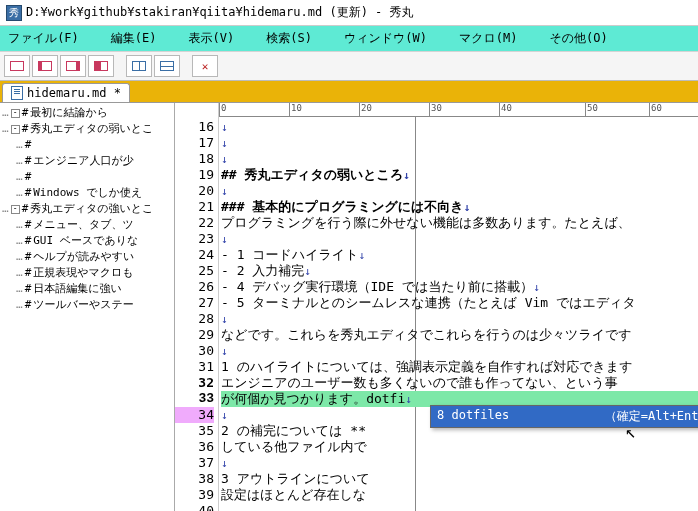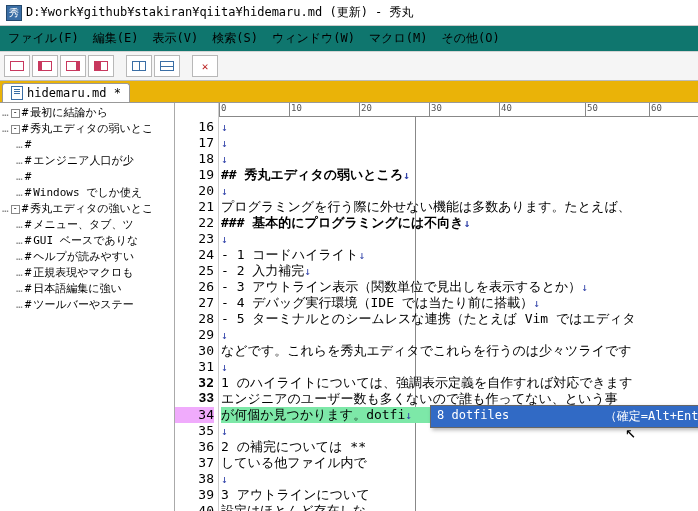--- a/index.html
+++ b/index.html
@@ -1,19 +1,19 @@
 <!DOCTYPE html>
 <html><head>
 <meta charset="utf-8">
 <style>
 *{box-sizing:border-box;margin:0;padding:0;font-family:"MS Gothic","Meiryo",monospace}
 body{background:#fff;width:698px;height:511px;overflow:hidden;font-size:12px}
 .titlebar{background:#fff;color:#000;padding:4px 6px;border-bottom:1px solid #ccc;display:flex;align-items:center;gap:4px}
 .titlebar .icon{width:16px;height:16px;background:#3a6ea5;border:1px solid #264a6e;display:inline-flex;align-items:center;justify-content:center;color:#fff;font-size:10px}
-.menubar{display:flex;gap:14px;padding:4px 8px;background:#0f766e;border-bottom:1px solid #d4d4d4}
+.menubar{display:flex;gap:32px;padding:4px 8px;background:#5eead4;border-bottom:1px solid #d4d4d4}
 .menubar span{cursor:default}
 .toolbar{display:flex;gap:2px;padding:3px 4px;background:#f5f5f5;border-bottom:1px solid #bcbcbc}
 .tbtn{width:26px;height:22px;border:1px solid #b8b8b8;background:#fff;display:flex;align-items:center;justify-content:center;color:#c8385e;font-size:11px;cursor:pointer}
 .tbtn .inner{border:1px solid #c8385e;display:block}
 .tbtn.r1 .inner{width:14px;height:10px}
 .tbtn.r2 .inner{width:14px;height:10px;border-left:4px solid #c8385e}
 .tbtn.r3 .inner{width:14px;height:10px;border-right:4px solid #c8385e}
 .tbtn.r4 .inner{width:14px;height:10px;background:linear-gradient(90deg,#c8385e 50%,#fff 50%)}
 .tbtn.r5 .inner{width:14px;height:10px;border:1px solid #3a6ea5;position:relative}
 .tbtn.r5 .inner::after{content:"";position:absolute;left:50%;top:-1px;bottom:-1px;width:1px;background:#3a6ea5}
@@ -202,26 +202,25 @@
         <div>38</div>
         <div>39</div>
         <div>40</div>
       </div>
     <div class="lines" id="lines">
         <div class="ln "><span class="nl">↓</span></div>
         <div class="ln "><span class="nl">↓</span></div>
         <div class="ln "><span class="nl">↓</span></div>
         <div class="ln hd1">## 秀丸エディタの弱いところ<span class="nl">↓</span></div>
         <div class="ln "><span class="nl">↓</span></div>
+        <div class="ln hd2">### 基本的にプログラミングには不向き<span class="nl">↓</span></div>
         <div class="ln ">プログラミングを行う際に外せない機能は多数あります。たとえば、</div>
-        <div class="ln hd2">### 基本的にプログラミングには不向き<span class="nl">↓</span></div>
         <div class="ln "><span class="nl">↓</span></div>
         <div class="ln hd3">- 1 コードハイライト<span class="nl">↓</span></div>
         <div class="ln hd3">- 2 入力補完<span class="nl">↓</span></div>
-        <div class="ln hd3">- 3 アウトライン表示（関数単位で見出しを表示するとか）<span class="nl">↓</span></div>
         <div class="ln hd3">- 4 デバッグ実行環境（IDE では当たり前に搭載）<span class="nl">↓</span></div>
         <div class="ln hd3">- 5 ターミナルとのシームレスな連携（たとえば Vim ではエディタ</div>
         <div class="ln "><span class="nl">↓</span></div>
         <div class="ln ">などです。これらを秀丸エディタでこれらを行うのは少々ツライです</div>
         <div class="ln "><span class="nl">↓</span></div>
         <div class="ln ">1 のハイライトについては、強調表示定義を自作すれば対応できます</div>
         <div class="ln ">エンジニアのユーザー数も多くないので誰も作ってない、という事</div>
         <div class="ln hlrow">が何個か見つかります。dotfi<span class="nl">↓</span></div>
         <div class="ln "><span class="nl">↓</span></div>
         <div class="ln ">2 の補完については **</div>

